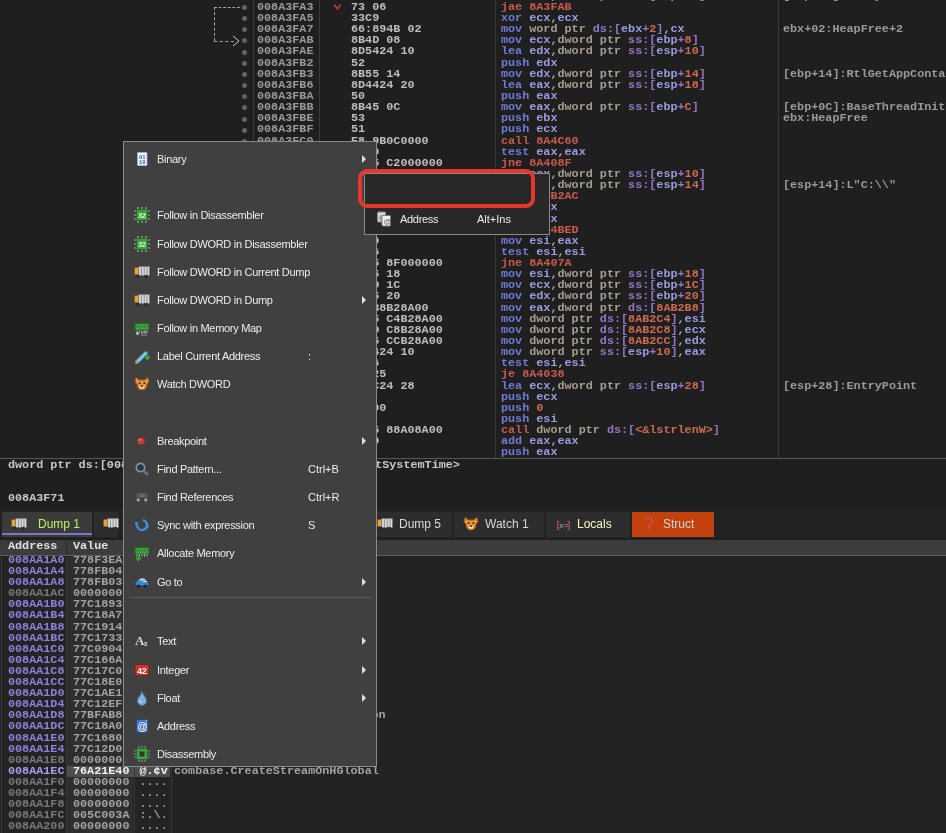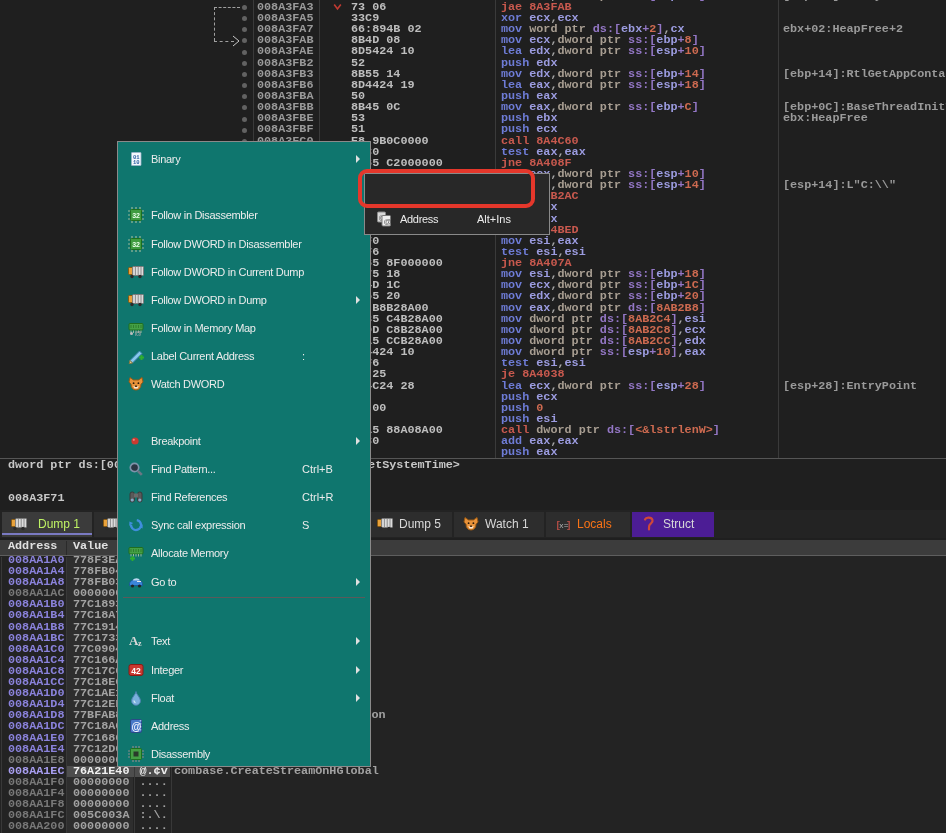--- a/index.html
+++ b/index.html
@@ -5,21 +5,21 @@
 body{font-family:"Liberation Mono",monospace;font-weight:bold;font-size:11.77px;position:relative}
 i{font-style:normal}
 .abs{position:absolute}
 .ln{height:11.15px;line-height:11.15px;white-space:pre}
 .dln{height:11.1px;line-height:11.1px;white-space:pre}
 .m{color:#6e7cd6}.j{color:#c8594e}.r{color:#9c9ce0}.s{color:#a89e92}.p{color:#9477c6}.n{color:#cd6a50}.c{color:#a8a8a8}
 .cmt{color:#9a9a9a}
 .addr{color:#9a9a9a}.byte{color:#bebebe}
 .vsep{position:absolute;width:1px;background:#3a3a3a}
 .da{color:#8a82db}.dg{color:#787878}.dv{color:#a2a2a2}
-.menu{position:absolute;left:117px;top:141px;width:253.5px;height:625.5px;background:#0f766e;border:1px solid #8a8a8a;font-family:"Liberation Sans",sans-serif;font-weight:normal;font-size:11px;color:#ececec;z-index:30}
+.menu{position:absolute;left:123px;top:141px;width:253.5px;height:625.5px;background:#404040;border:1px solid #8a8a8a;font-family:"Liberation Sans",sans-serif;font-weight:normal;font-size:11px;color:#ececec;z-index:30}
 .mi{position:absolute;left:1px;right:1px;height:28.17px}
 .mi .hv{position:absolute;left:0;right:0;top:0;bottom:0;background:#3e3e40}
 .mi svg{position:absolute;left:9px;top:50%;transform:translateY(-50%)}
 .mi .t{position:absolute;left:32px;top:50%;transform:translateY(-50%);letter-spacing:-0.3px}
 .mi .k{position:absolute;left:183px;top:50%;transform:translateY(-50%)}
 .mi .ar{position:absolute;right:9px;top:50%;transform:translateY(-50%);width:0;height:0;border-left:4.5px solid #e0e0e0;border-top:4px solid transparent;border-bottom:4px solid transparent}
 .sub{position:absolute;left:364px;top:173px;width:185.5px;height:62px;background:#282828;border:1px solid #8a8a8a;font-family:"Liberation Sans",sans-serif;font-weight:normal;font-size:11px;color:#ececec;z-index:31}
 .si{position:absolute;left:1px;right:1px;height:28px}
 .si svg{position:absolute;left:10px;top:50%;transform:translateY(-50%)}
 .si .t{position:absolute;left:34px;top:50%;transform:translateY(-50%);letter-spacing:-0.3px}
@@ -103,21 +103,21 @@
 </div>
 <div class="abs byte" style="left:351px;top:-9.32px">
 <div class="ln">8B4424 24</div>
 <div class="ln">73 06</div>
 <div class="ln">33C9</div>
 <div class="ln">66:894B 02</div>
 <div class="ln">8B4D 08</div>
 <div class="ln">8D5424 10</div>
 <div class="ln">52</div>
 <div class="ln">8B55 14</div>
-<div class="ln">8D4424 19</div>
+<div class="ln">8D4424 20</div>
 <div class="ln">50</div>
 <div class="ln">8B45 0C</div>
 <div class="ln">53</div>
 <div class="ln">51</div>
 <div class="ln">E8 9B0C0000</div>
 <div class="ln">85C0</div>
 <div class="ln">0F85 C2000000</div>
 <div class="ln">8B4C24 10</div>
 <div class="ln">8B5424 14</div>
 <div class="ln">E8 D2720000</div>
@@ -283,23 +283,23 @@
       <circle cx="8" cy="10.2" r="0.9" fill="#2a1a0a"></circle>
     </svg>
     <span class="t" style="color:#d8d8d8;left:31px">Watch 1</span>
   </div>
 <div class="tab" style="left:546px;width:84px;background:#2d2d2d">
     <svg width="16" height="16" viewBox="0 0 16 16">
       <text x="0.5" y="12" font-family="Liberation Mono" font-size="9" font-weight="bold" fill="#c05048">[</text>
       <text x="4" y="12" font-family="Liberation Mono" font-size="8" fill="#b8b8b8">x=</text>
       <text x="11" y="12" font-family="Liberation Mono" font-size="9" font-weight="bold" fill="#c05048">]</text>
     </svg>
-    <span class="t" style="color:#f97316;left:31px">Locals</span>
-  </div>
-<div class="tab" style="left:632px;width:82px;background:#4c1d95">
+    <span class="t" style="color:#fef9c3;left:31px">Locals</span>
+  </div>
+<div class="tab" style="left:632px;width:82px;background:#c2410c">
     <svg width="16" height="16" viewBox="0 0 16 16">
       <path d="M4 3.5C5 1 10.5 1 11.5 4c.8 2.6-2.5 3.5-3.2 5.5-.4 1.2-.3 2.5-.3 4" fill="none" stroke="#d04838" stroke-width="2.2" stroke-linecap="round"></path>
     </svg>
     <span class="t" style="color:#d8d8d8;left:31px">Struct</span>
   </div>
 <div class="abs" style="left:0;top:540px;width:946px;height:15.5px;background:#3c3c3c;border-bottom:1.5px solid #5e5e5e"></div>
 <div class="abs" style="left:8px;top:540.6px;color:#e0e0e0">
     <div class="ln">Address</div>
   </div>
 <div class="abs" style="left:73px;top:540.6px;color:#e0e0e0">
@@ -531,21 +531,21 @@
       <span class="k">Ctrl+R</span>
     </div>
 <div class="mi" style="top:369.21px">
       <svg width="16" height="16" viewBox="0 0 16 16">
         <g transform="rotate(-20 8 8)">
           <circle cx="8" cy="8" r="5" fill="none" stroke="#3f8edc" stroke-width="2.4" stroke-dasharray="17.5 8"></circle>
           <path d="M14.6 9.5l-1.6 4-3-2.6z" fill="#3f8edc"></path>
           <path d="M1.4 6.5l1.6-4 3 2.6z" fill="#3f8edc"></path>
         </g>
       </svg>
-      <span class="t">Sync call expression</span>
+      <span class="t">Sync with expression</span>
       <span class="k">S</span>
     </div>
 <div class="mi" style="top:397.38px">
       <svg width="16" height="16" viewBox="0 0 16 16">
         <rect x="1" y="2.5" width="14" height="6.5" rx="1" fill="#45a045" stroke="#1f6e1f"></rect>
         <path d="M3 9v2.5M5.5 9v2.5M8 9v2.5M10.5 9v2.5M13 9v2.5" stroke="#9ab89a"></path>
         <path d="M3 4v3M5.5 4v3M8 4v3M10.5 4v3M13 4v3" stroke="#2f7e2f"></path>
         <path d="M2 13.5h5M4.5 11v5" stroke="#2fae2f" stroke-width="1.8"></path>
       </svg>
       <span class="t">Allocate Memory</span>

